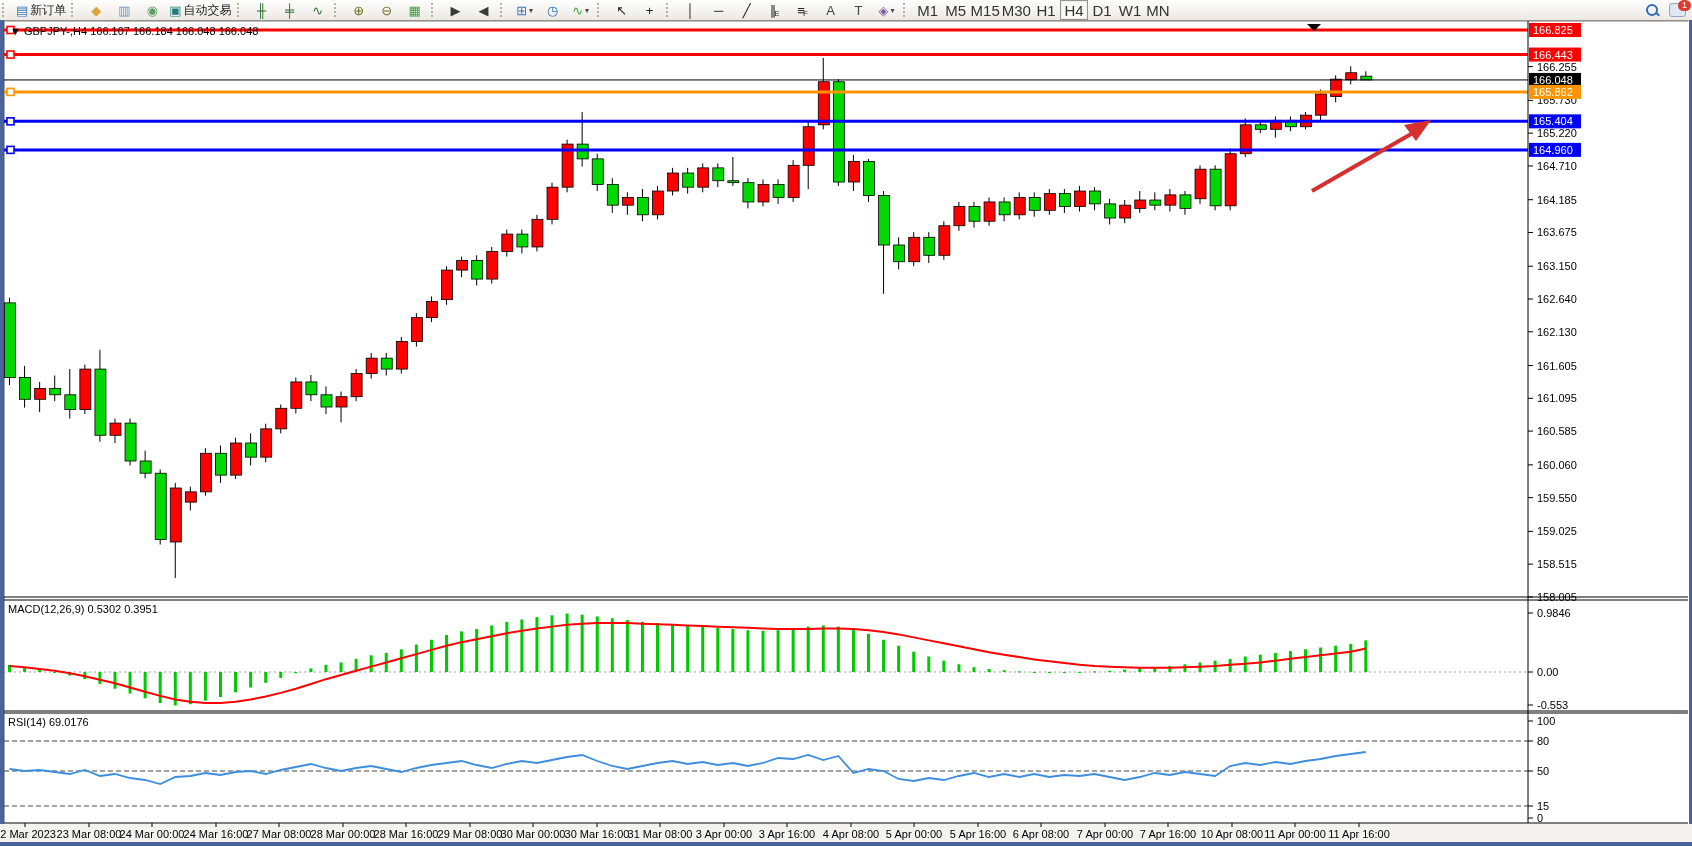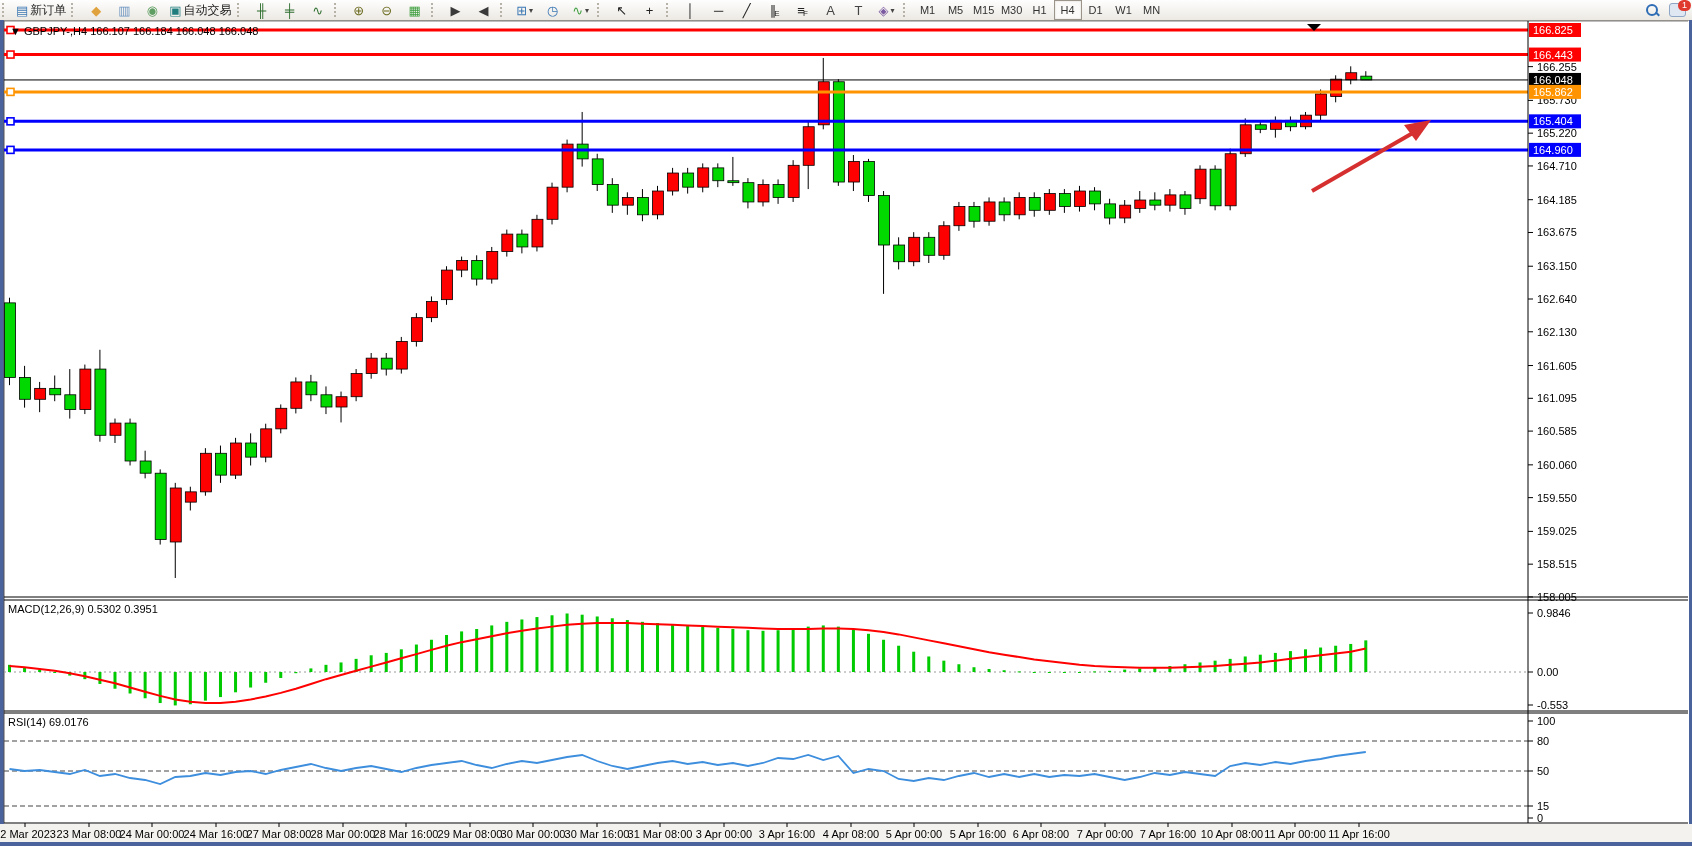--- a/index.html
+++ b/index.html
@@ -10,21 +10,21 @@
     display:flex;align-items:center;font-size:12px;color:#222;}
   .tb-group{display:flex;align-items:center;height:100%;}
   .grip{width:7px;height:14px;margin:0 2px;border-left:2px dotted #b7b2a8;}
   .tb-btn{display:flex;align-items:center;justify-content:center;min-width:22px;height:18px;
     padding:0 2px;cursor:default;border:1px solid transparent;}
   .tb-btn .ico{font-size:13px;line-height:13px;}
   .tb-btn .sub{font-size:8px;margin-left:-2px;margin-top:6px;}
   .tb-btn .lbl{margin-left:2px;font-size:12px;}
   .caret{font-size:8px;color:#444;margin-left:2px;}
   .tf-btn{min-width:26px;height:18px;display:flex;align-items:center;justify-content:center;
-    font-size:11px;color:#333;border:1px solid transparent;}
+    font-size:15px;color:#333;border:1px solid transparent;}
   .tf-btn.active{background:#fbfaf8;border:1px solid #9a948a;box-shadow:inset 0 0 2px #d8d4cc;}
   .tb-right{margin-left:auto;display:flex;align-items:center;margin-right:6px;}
   .mag{position:relative;width:13px;height:13px;margin-right:10px;}
   .mag::before{content:"";position:absolute;left:0;top:0;width:8px;height:8px;border:2px solid #2f6db5;border-radius:50%;}
   .mag::after{content:"";position:absolute;left:9px;top:9px;width:5px;height:2px;background:#2f6db5;transform:rotate(45deg);}
   .chat{position:relative;width:15px;height:12px;background:#dfe7f2;border:1px solid #8fa6c6;border-radius:3px;}
   .chat .badge{position:absolute;right:-6px;top:-4px;min-width:11px;height:11px;background:#e03a2f;color:#fff;
     border-radius:6px;font-size:9px;line-height:11px;text-align:center;padding:0 1px;}
   
   .winborder-l{position:absolute;left:0;top:20px;width:4px;height:826px;background:#4a639c;}

